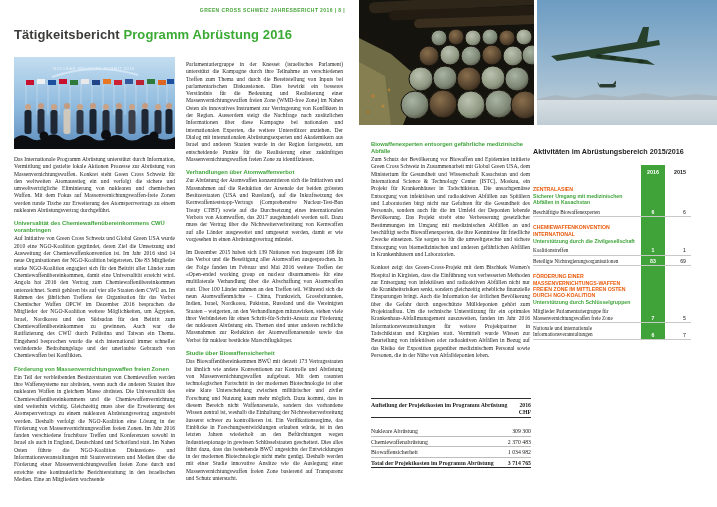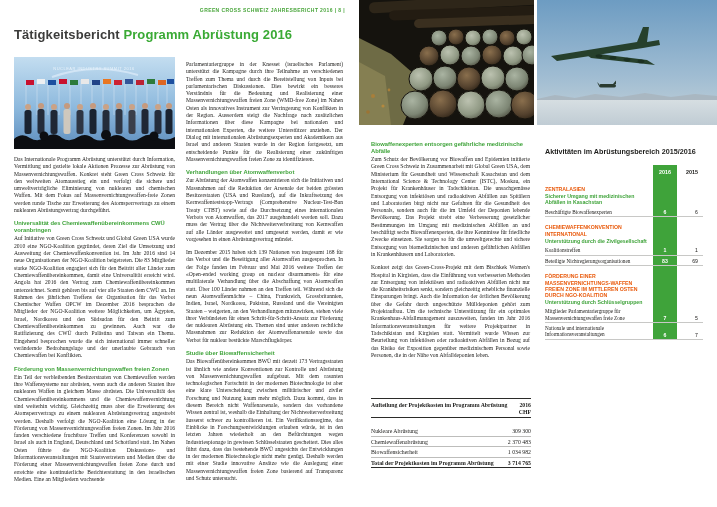--- a/index.html
+++ b/index.html
@@ -40,21 +40,21 @@
   .cost-top { border-top:1px solid #2b2b29; display:flex; justify-content:space-between;
               font-weight:bold; font-size:5.8px; padding-top:2.5px; }
   .cost-chf { text-align:right; font-weight:bold; font-size:5.8px;
               border-bottom:1px solid #2b2b29; padding:1px 0 2.5px 0; }
   .cost-rows { margin-top:8px; }
   .cost-row { display:flex; justify-content:space-between; font-size:5.8px;
               padding:2px 0 1.5px 0; border-bottom:0.5px solid #bdbdbb; }
   .cost-row.total { font-weight:bold; border-bottom:1px solid #2b2b29; }
 
   
-  #sidebar { position:absolute; left:545px; top:147px; width:158px; }
+  #sidebar { position:absolute; left:533px; top:147px; width:158px; }
   .sb-title { font-weight:bold; font-size:7.2px; color:#1d1d1b; white-space:nowrap;
               margin:0 0 11px 0; }
   .sb-table { position:relative; }
   .band { position:absolute; right:26px; top:-2px; bottom:0; width:24px; background:#3fa33a; }
   .sb-row { position:relative; display:flex; align-items:flex-end; padding:2px 0 1.5px 0; }
   .sb-row .lbl { flex:1; font-family:"Liberation Serif", serif; font-size:5.2px;
                  line-height:6.2px; color:#22211f; padding-right:4px; }
   .v16 { width:24px; text-align:center; font-size:5.2px; font-weight:bold; color:#ffffff; }
   .v15 { width:26px; text-align:right; padding-right:5px; box-sizing:border-box;
          font-size:5.2px; color:#22211f; }

